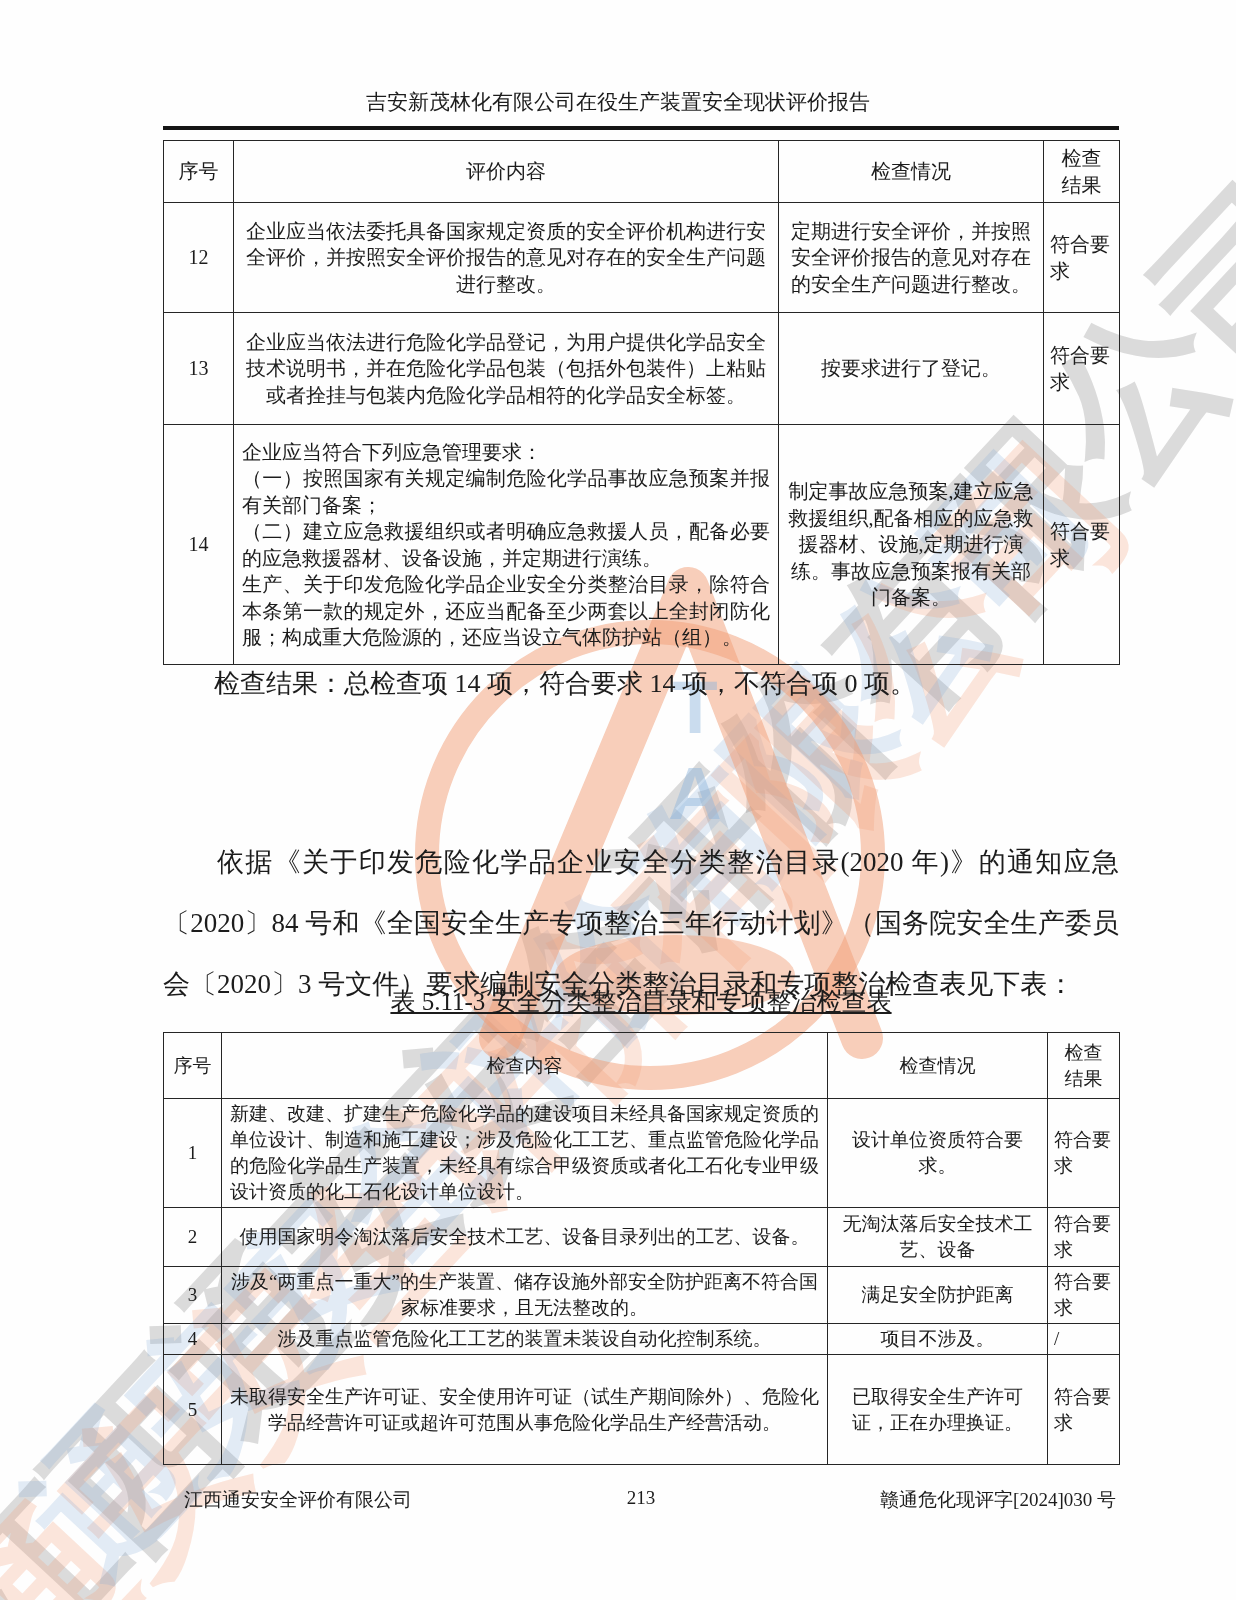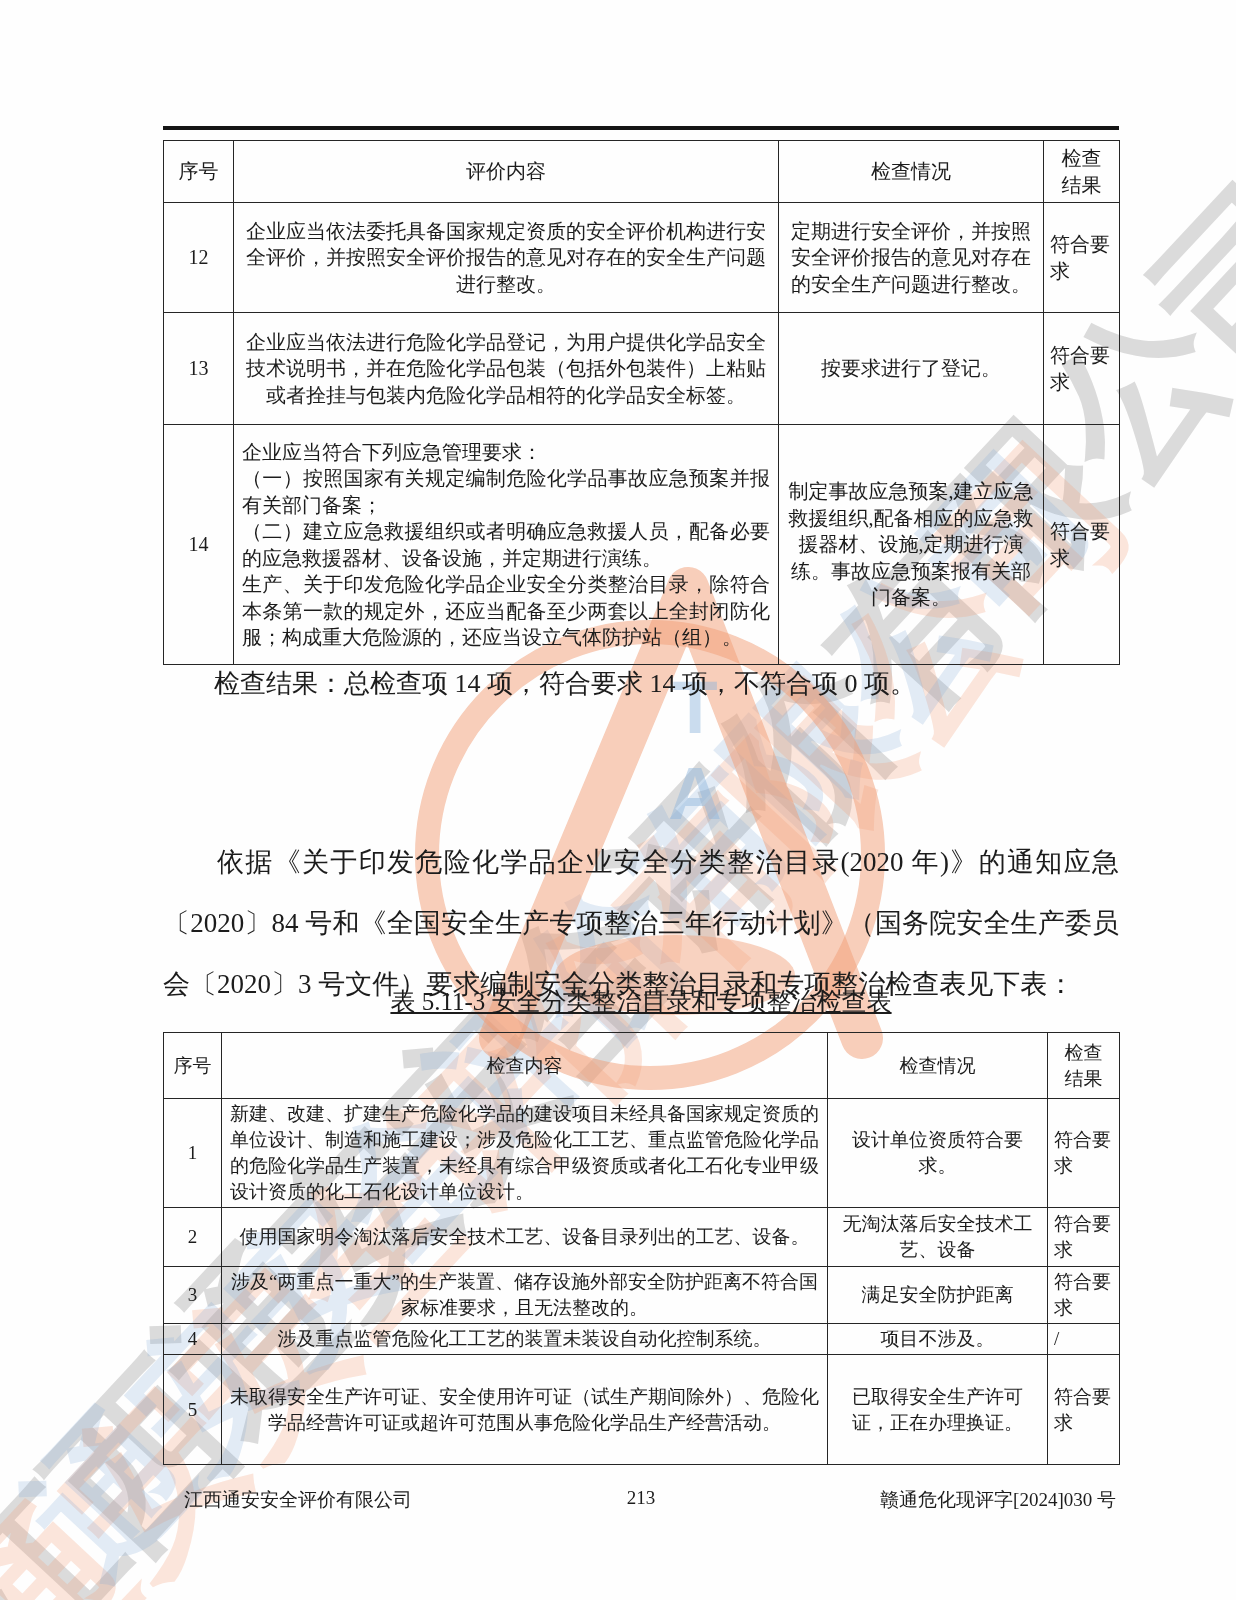--- a/index.html
+++ b/index.html
@@ -68,20 +68,21 @@
       <path d="M 288 28 L 100 478 M 288 28 L 462 478" stroke="rgba(242,158,118,0.50)" stroke-width="42" fill="none" stroke-linecap="round"></path>
     </svg>
     <div class="wm-circle"></div>
     <div class="wm-blob"></div>
     <div class="wm-ta">T
 A</div>
   </div>
 
   <div class="content">
 
+    <div class="header-title">吉安新茂林化有限公司在役生产装置安全现状评价报告</div>
     <div class="header-rule"></div>
 
     <table class="t1">
       <colgroup>
           <col style="width:70px">
           <col style="width:545px">
           <col style="width:265px">
           <col style="width:76px">
         </colgroup>
       <tbody>

